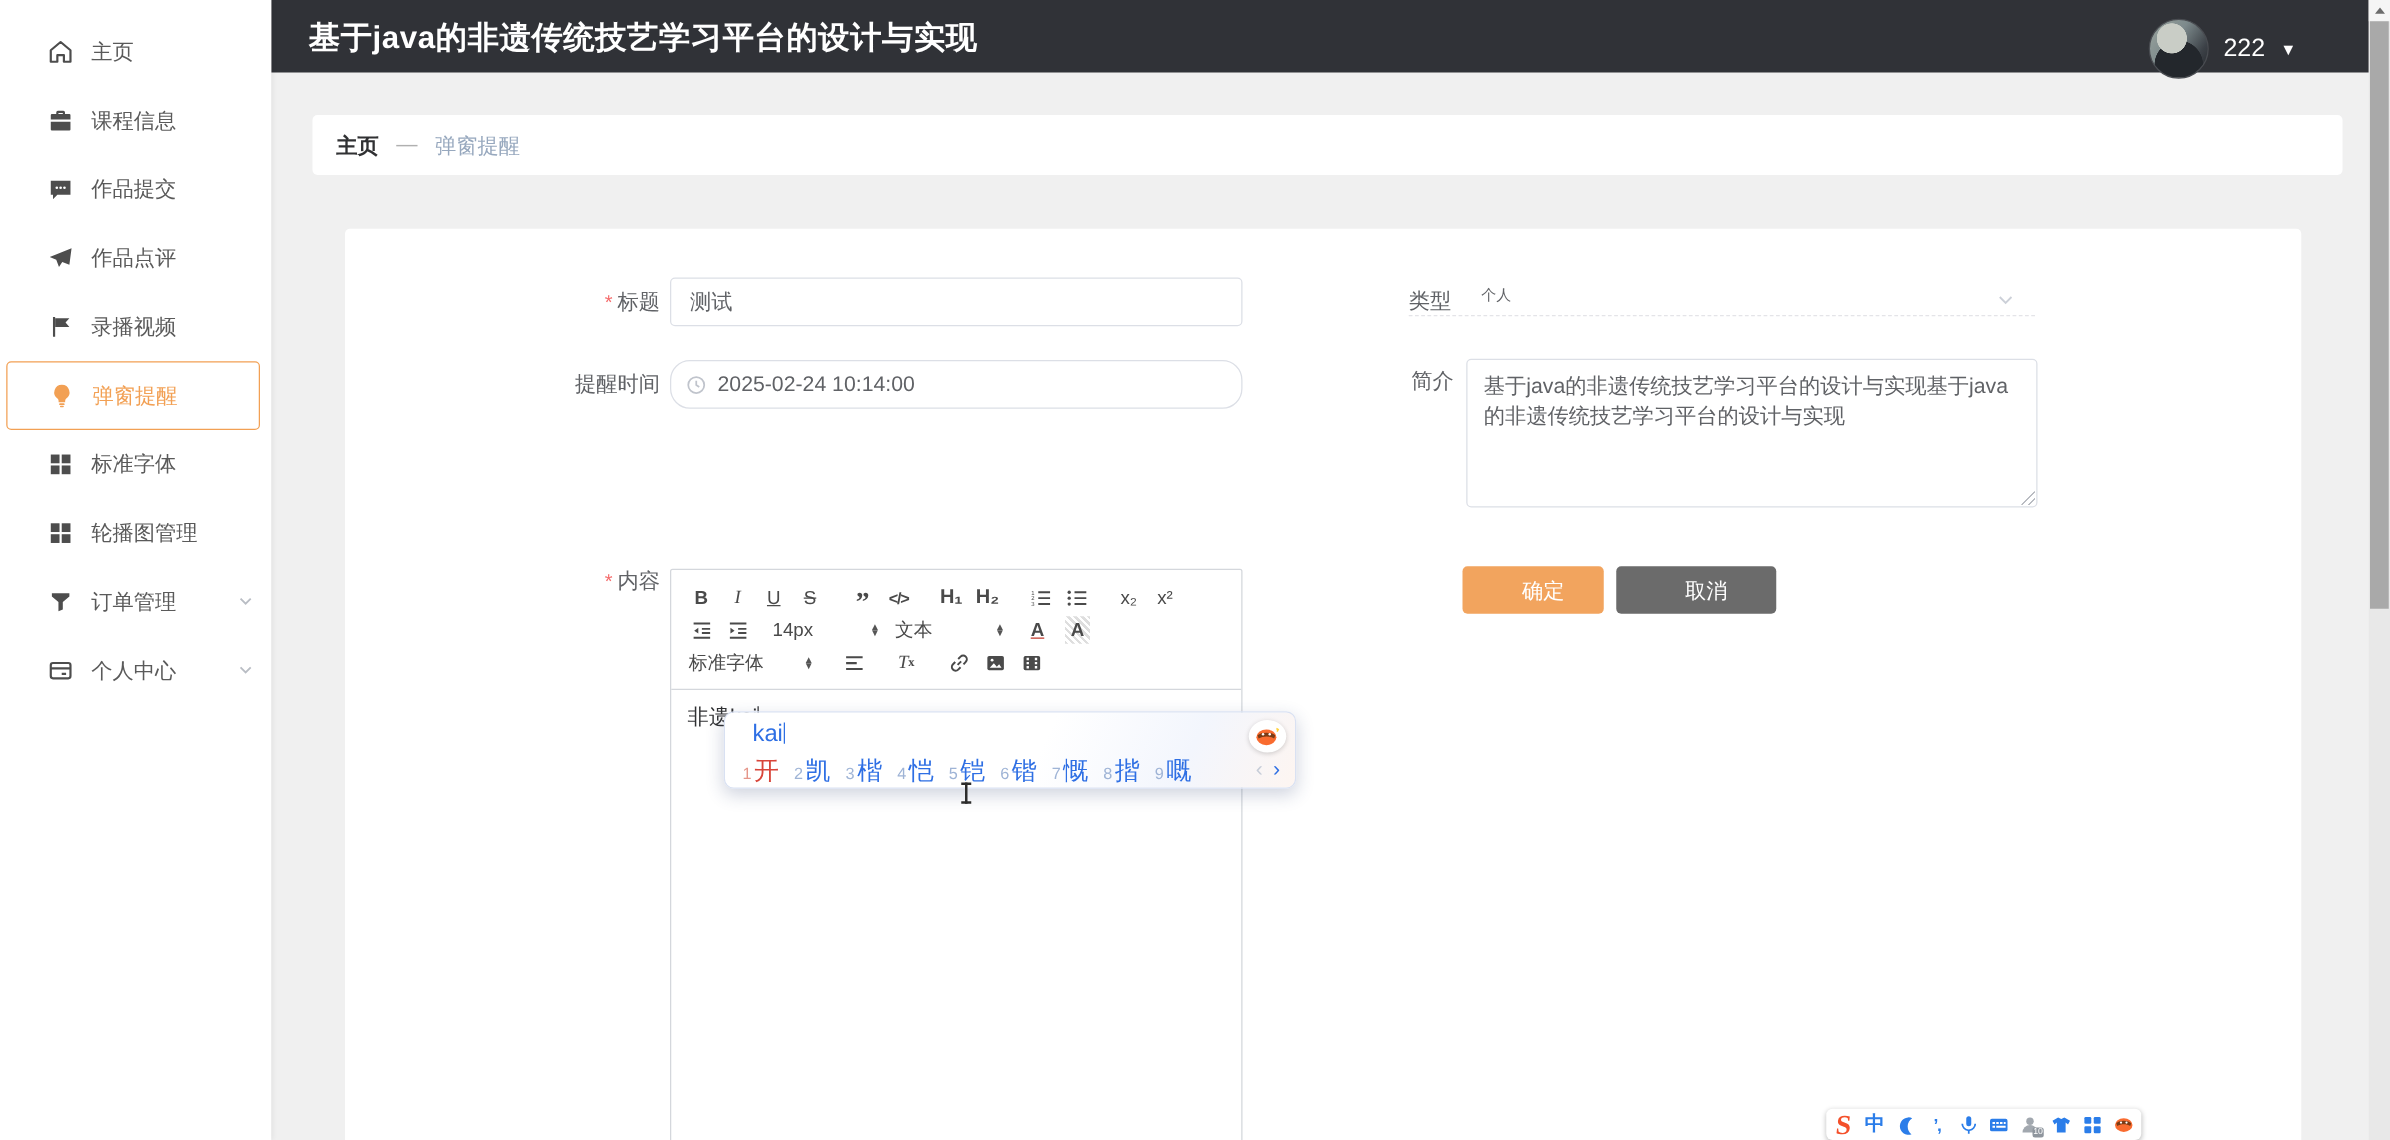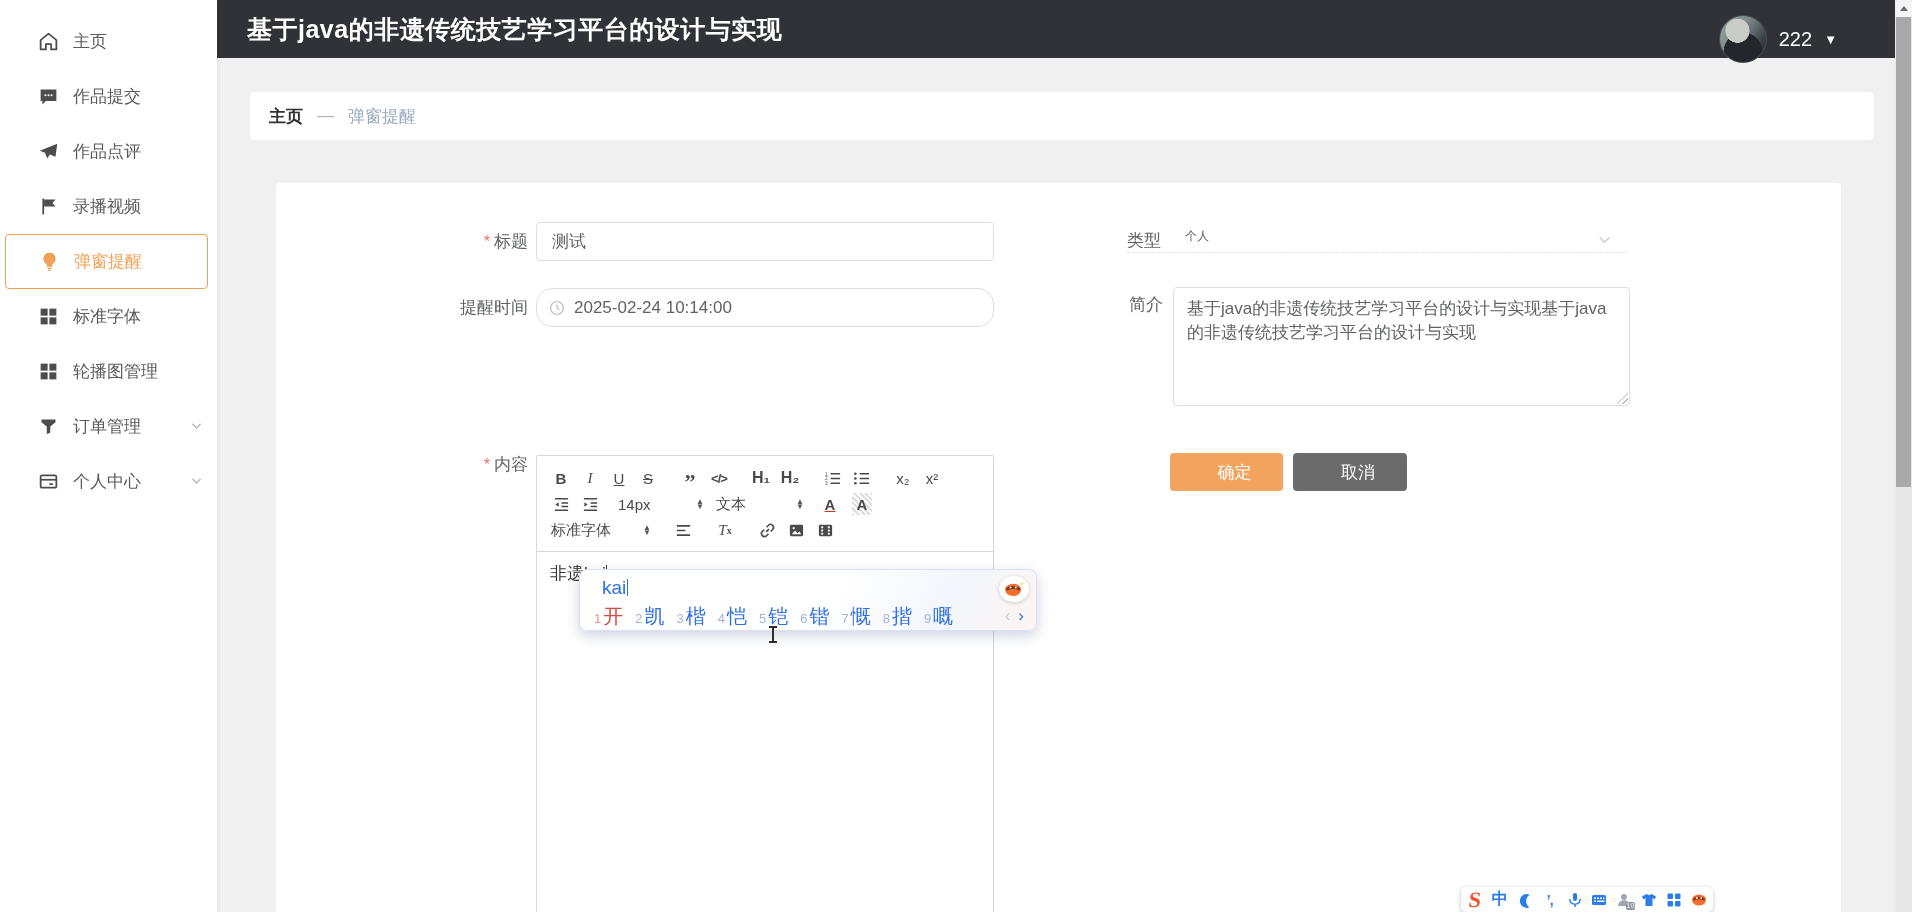--- a/index.html
+++ b/index.html
@@ -48,21 +48,21 @@
   .type-row .dchev { position:absolute; right:16px; top:5px; }
   .type-row .dchev svg { width:15px; height:15px; }
 
   .intro-lab { left:851px; top:110px; width:36px; }
   .intro-area { position:absolute; left:897px; top:104px; width:457px; height:119px; border:1px solid #dcdfe6; border-radius:4px; font-size:17px; line-height:24px; color:#606266; padding:9px 13px; resize:none; font-family:"Liberation Sans","DejaVu Sans",sans-serif; outline:none; overflow:hidden; }
   .resize-grip { position:absolute; left:1341px; top:210px; width:11px; height:11px; background:
      linear-gradient(135deg, transparent 0 46%, #b9bcc2 46% 54%, transparent 54% 71%, #b9bcc2 71% 79%, transparent 79%); }
 
   .btn { position:absolute; height:38px; border:none; border-radius:4px; color:#fff; font-size:17px; cursor:pointer; font-family:Liberation Mono, monospace;padding-left:16px; }
   .btn.confirm { left:894px; top:270px; width:113px; background:#f2a45e; }
-  .btn.cancel  { left:1017px; top:270px; width:114px; background:#6b6b6b; }
+  .btn.cancel  { left:1017px; top:270px; width:128px; background:#6b6b6b; }
 
   
   .editor { position:absolute; left:260px; top:272px; width:458px; height:660px; border:1px solid #d4d7dc; border-radius:2px; background:#fff; }
   .etoolbar { border-bottom:1px solid #d4d7dc; padding:9px 14px 8px 14px; }
   .trow { display:flex; align-items:center; height:26px; }
   .tbtn { display:inline-flex; align-items:center; justify-content:center; min-width:20px; height:22px; color:#4a4a4a; font-size:15px; cursor:pointer; white-space:nowrap; }
   .g { margin-left:22px; }
   .m8 { margin-left:9px; }
   .b { font-weight:bold; }
   .i { font-style:italic; font-family:"Liberation Serif",serif; }
@@ -130,20 +130,28 @@
     <div class="side-item">
       <span class="si">
         <svg viewBox="0 0 24 24" fill="none" stroke="#4d4d4d" stroke-width="2">
             <path d="M3 10.5 12 3l9 7.5V21h-6v-6h-6v6H3z" stroke-linejoin="round"></path>
           </svg>
       </span>
         <span>主页</span>
     </div>
     <div class="side-item">
       <span class="si">
+        <svg viewBox="0 0 24 24" fill="#4d4d4d">
+            <path d="M8 6V4.5A1.5 1.5 0 0 1 9.5 3h5A1.5 1.5 0 0 1 16 4.5V6h4a1 1 0 0 1 1 1v4H3V7a1 1 0 0 1 1-1h4zm2-1v1h4V5h-4zM3 13h18v7a1 1 0 0 1-1 1H4a1 1 0 0 1-1-1v-7z"></path>
+          </svg>
+      </span>
+        <span>课程信息</span>
+    </div>
+    <div class="side-item">
+      <span class="si">
         <svg viewBox="0 0 24 24">
             <path d="M3 4h18v13H9l-4 4v-4H3z" fill="#4d4d4d"></path>
             <circle cx="8.5" cy="10.5" r="1.2" fill="#fff"></circle>
             <circle cx="12" cy="10.5" r="1.2" fill="#fff"></circle>
             <circle cx="15.5" cy="10.5" r="1.2" fill="#fff"></circle>
           </svg>
       </span>
         <span>作品提交</span>
     </div>
     <div class="side-item">

